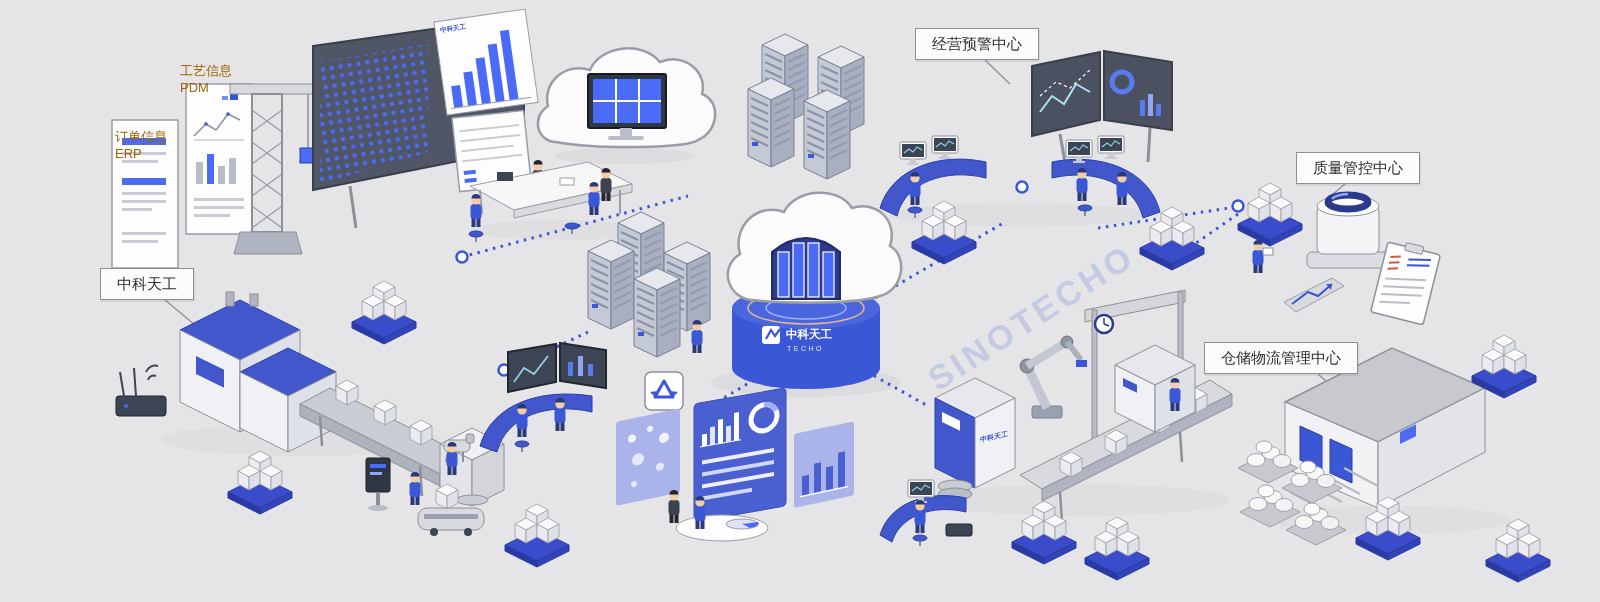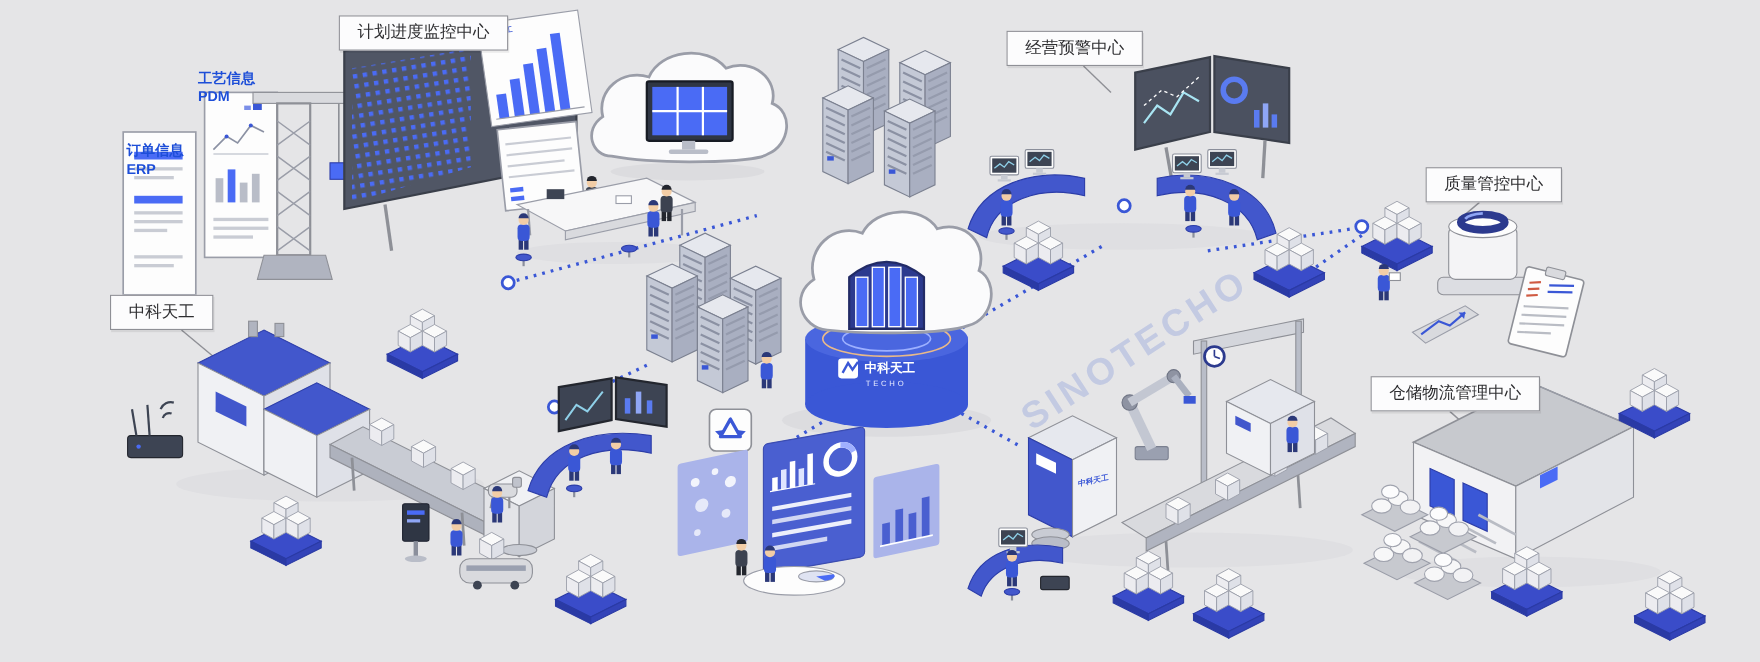--- a/index.html
+++ b/index.html
@@ -2,21 +2,21 @@
 <html><head>
 <meta charset="utf-8">
 <style>
   html,body{margin:0;padding:0;background:#e5e5e7;}
   .stage{position:relative;width:1600px;height:602px;background:#e5e5e7;overflow:hidden;
          font-family:"Liberation Sans",sans-serif;}
   .stage svg{position:absolute;left:0;top:0;}
   .callout{position:absolute;background:#fcfcfd;border:1px solid #8f9096;color:#2e2e31;
            font-size:15px;line-height:30px;padding:0 16px;white-space:nowrap;
            box-shadow:1px 2px 0 rgba(0,0,0,.07);}
-  .sideLabel{position:absolute;font-size:13px;font-weight:bold;color:#1d4ed8;line-height:17px;}
+  .sideLabel{position:absolute;font-size:13px;font-weight:normal;color:#a16207;line-height:17px;}
   .sideLabel span{display:block;}
 </style>
 </head>
 <body>
 
 <div class="stage">
 
 <svg width="1600" height="602" viewBox="0 0 1600 602">
   <defs>
     <pattern id="bluedots" width="9" height="9" patternUnits="userSpaceOnUse" patternTransform="rotate(-9)">
@@ -507,24 +507,23 @@
     <use href="#sacks-sym" x="1238" y="438"></use>
     <use href="#sacks-sym" x="1282" y="458"></use>
     <use href="#sacks-sym" x="1240" y="482"></use>
     <use href="#sacks-sym" x="1286" y="500"></use>
   </g>
   <use href="#pallet-sym" x="1472" y="336"></use>
   <use href="#pallet-sym" x="1356" y="498"></use>
   <use href="#pallet-sym" x="1486" y="520"></use>
 </svg>
 
-<div class="callout" style="left:308px;top:14px;">计划进度监控中心</div>
 <div class="callout" style="left:915px;top:28px;">经营预警中心</div>
 <div class="callout" style="left:1296px;top:152px;">质量管控中心</div>
-<div class="callout" style="left:1246px;top:342px;">仓储物流管理中心</div>
+<div class="callout" style="left:1204px;top:342px;">仓储物流管理中心</div>
 <div class="callout" style="left:100px;top:268px;">中科天工</div>
 
 <div class="sideLabel" style="left:180px;top:62px;">
   <span>工艺信息</span>
   <span>PDM</span>
 </div>
 <div class="sideLabel" style="left:115px;top:97px;margin-top:31px;">
   <span>订单信息</span>
   <span>ERP</span>
 </div>

